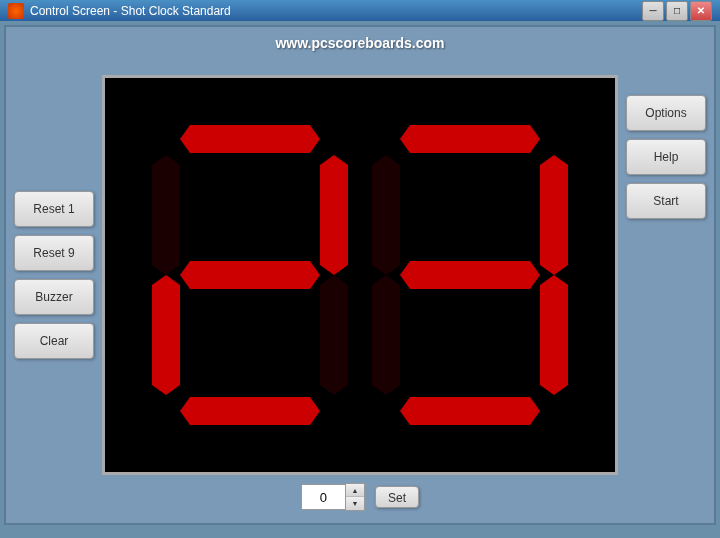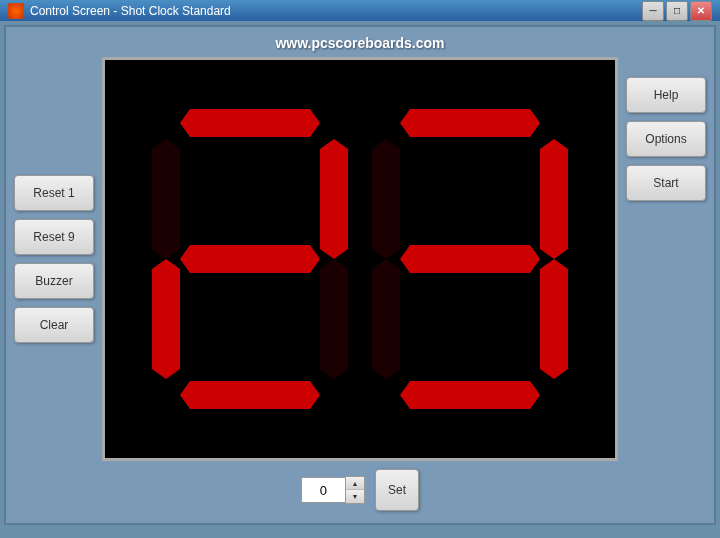--- a/index.html
+++ b/index.html
@@ -70,21 +70,21 @@
       display: flex;
       flex-direction: column;
     }
 
     
     .website-text {
       text-align: center;
       color: white;
       font-size: 14px;
       font-weight: bold;
-      margin-bottom: 6px;
+      margin-bottom: 24px;
       text-shadow: 1px 1px 2px rgba(0,0,0,0.5);
     }
 
     
     .content-row {
       display: flex;
       flex: 1;
       gap: 8px;
     }
 
@@ -217,21 +217,21 @@
 
     .set-btn {
       background: linear-gradient(to bottom, #f0f0f0, #d4d4d4);
       border: 1px solid #999;
       border-radius: 4px;
       padding: 4px 12px;
       font-size: 12px;
       cursor: pointer;
       color: #333;
       box-shadow: 1px 1px 3px rgba(0,0,0,0.3);
-      height: 42px;
+      height: 22px;
     }
   </style>
 </head>
 <body>
 
 <div class="title-bar">
   <div class="title-bar-icon"></div>
   <span class="title-bar-text">Control Screen - Shot Clock Standard</span>
   <div class="title-bar-buttons">
     <button class="tb-btn">─</button>
@@ -272,22 +272,22 @@
         <div class="seg seg-b"></div>
         <div class="seg seg-c"></div>
         <div class="seg seg-d"></div>
         <div class="seg seg-off seg-e"></div>
         <div class="seg seg-off seg-f"></div>
         <div class="seg seg-g"></div>
       </div>
     </div>
 
     <div class="right-buttons">
+      <button class="ctrl-btn">Options</button>
       <button class="ctrl-btn">Help</button>
-      <button class="ctrl-btn">Options</button>
       <button class="ctrl-btn">Start</button>
     </div>
   </div>
 
   <div class="bottom-area">
     <div class="spin-container">
       <input class="spin-input" type="text" value="0" style="">
       <div class="spin-arrows">
         <div class="spin-arrow">▲</div>
         <div class="spin-arrow">▼</div>

